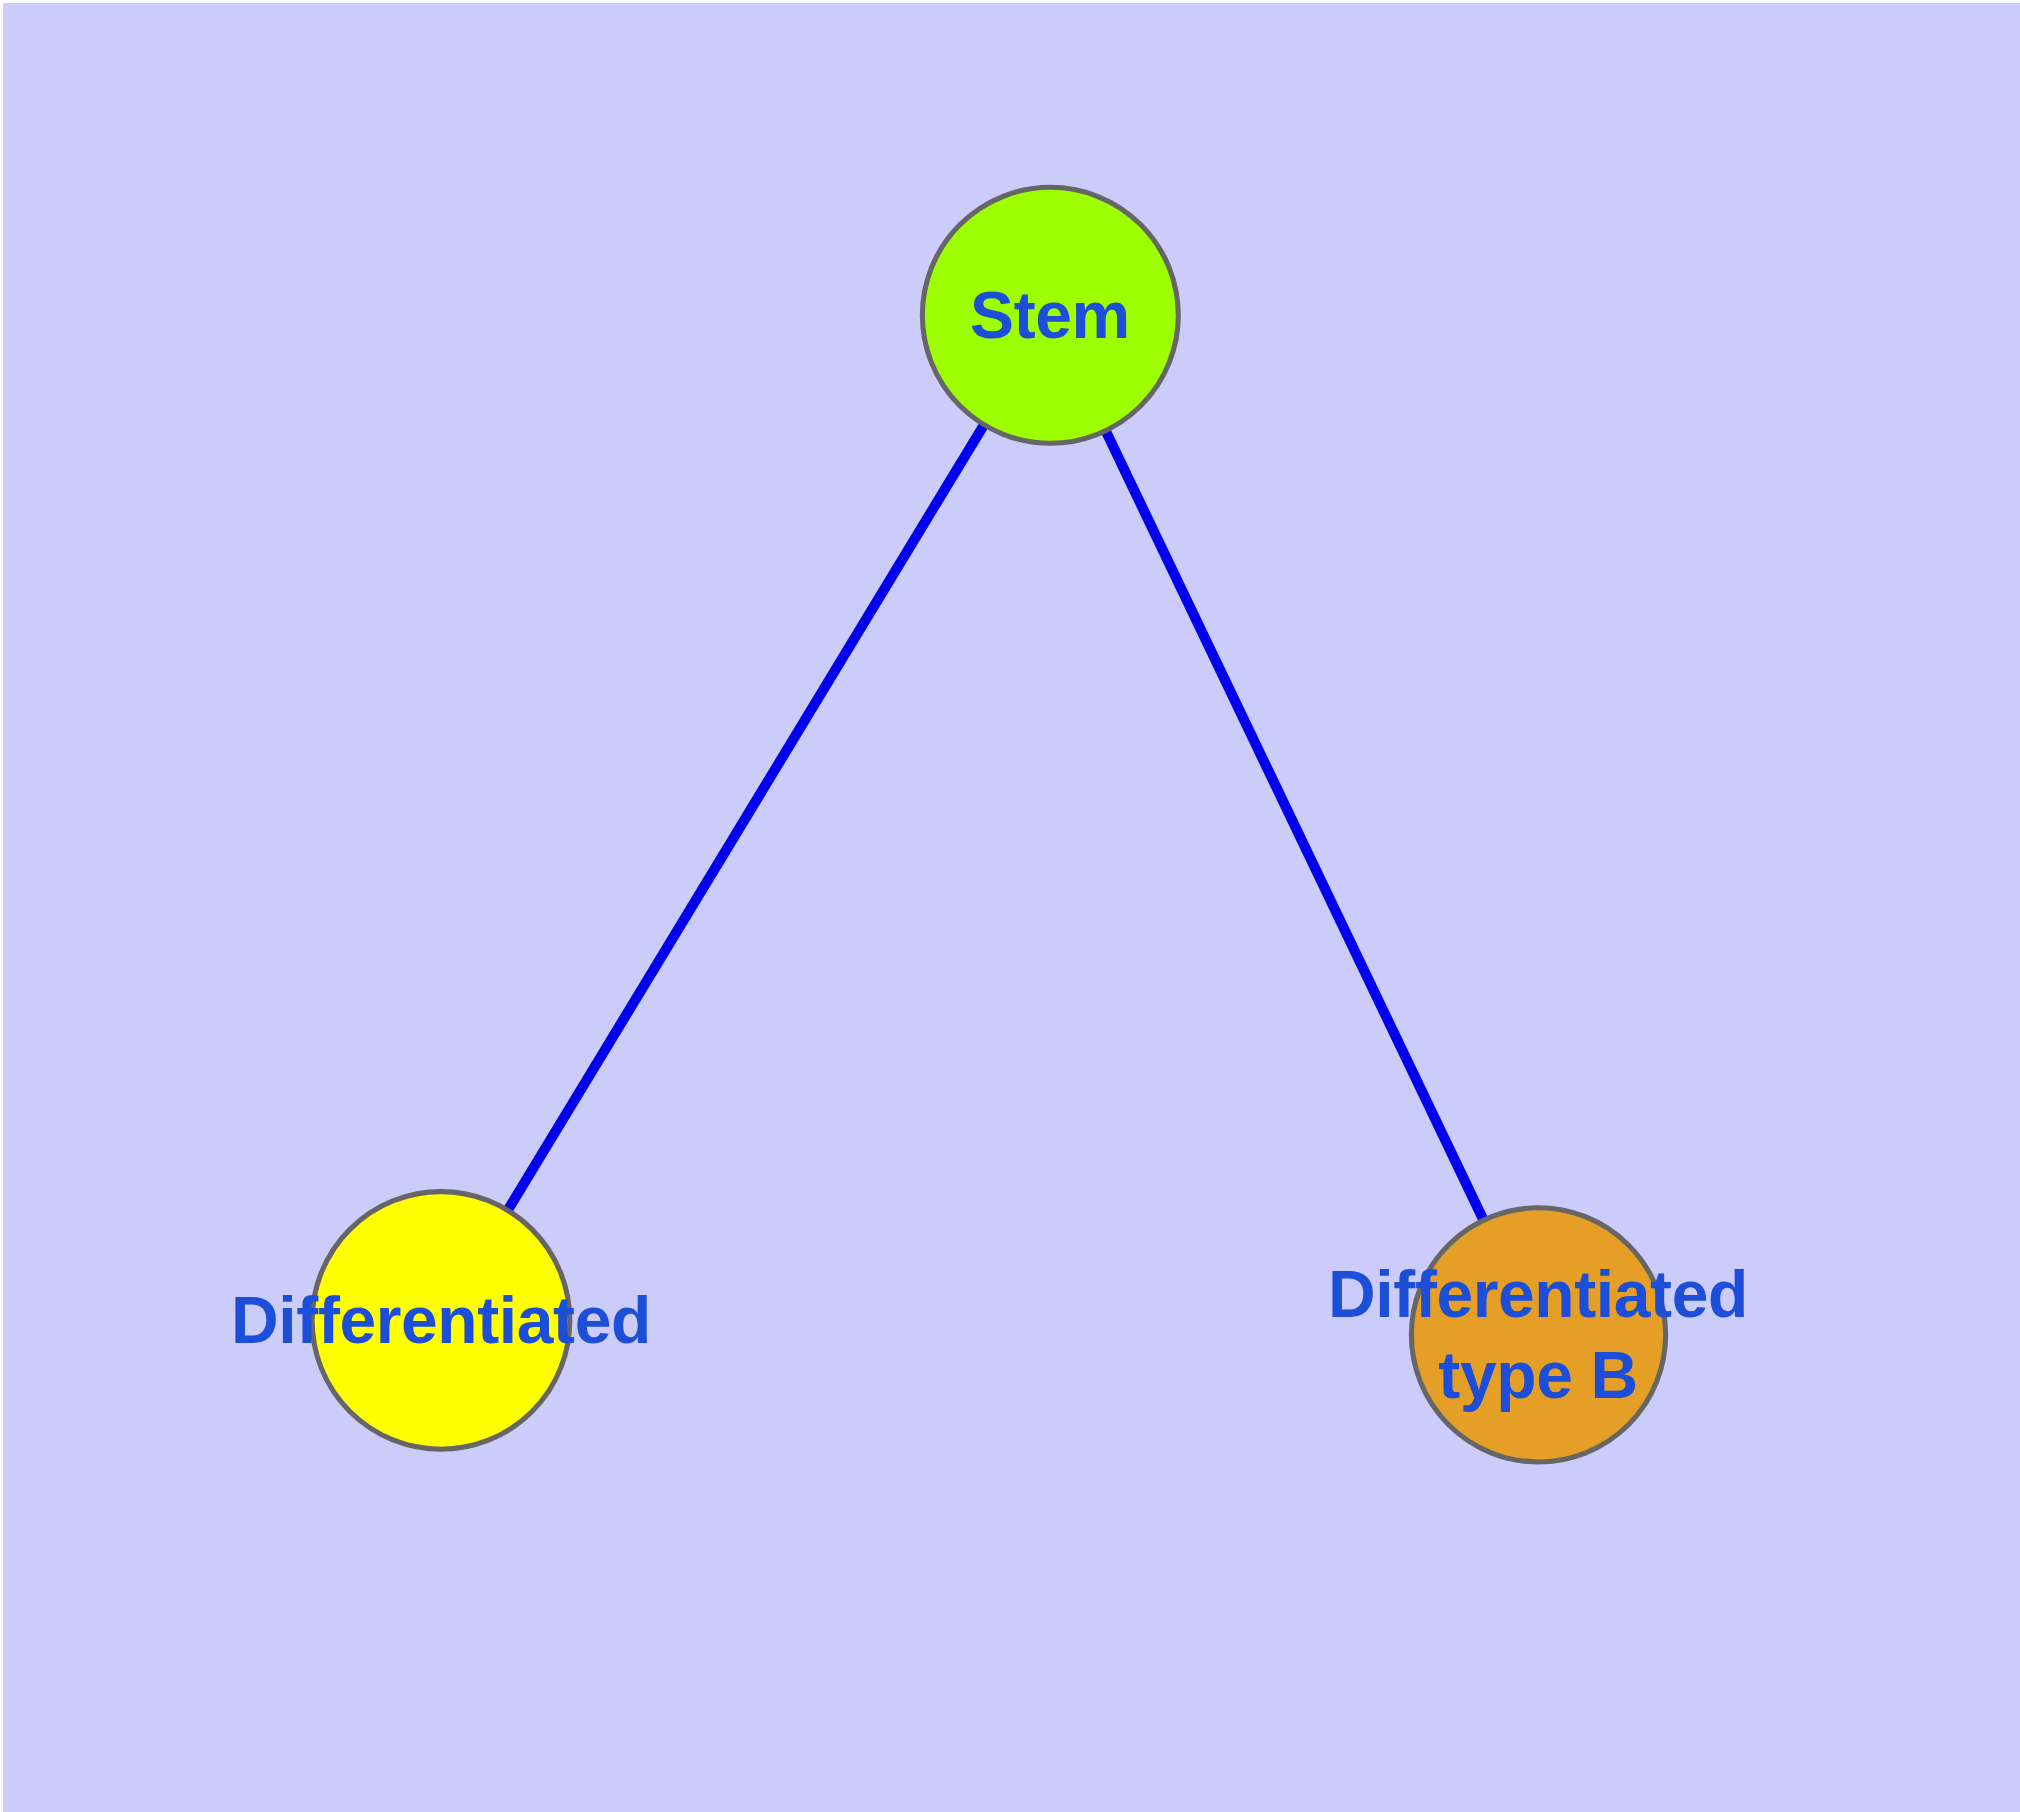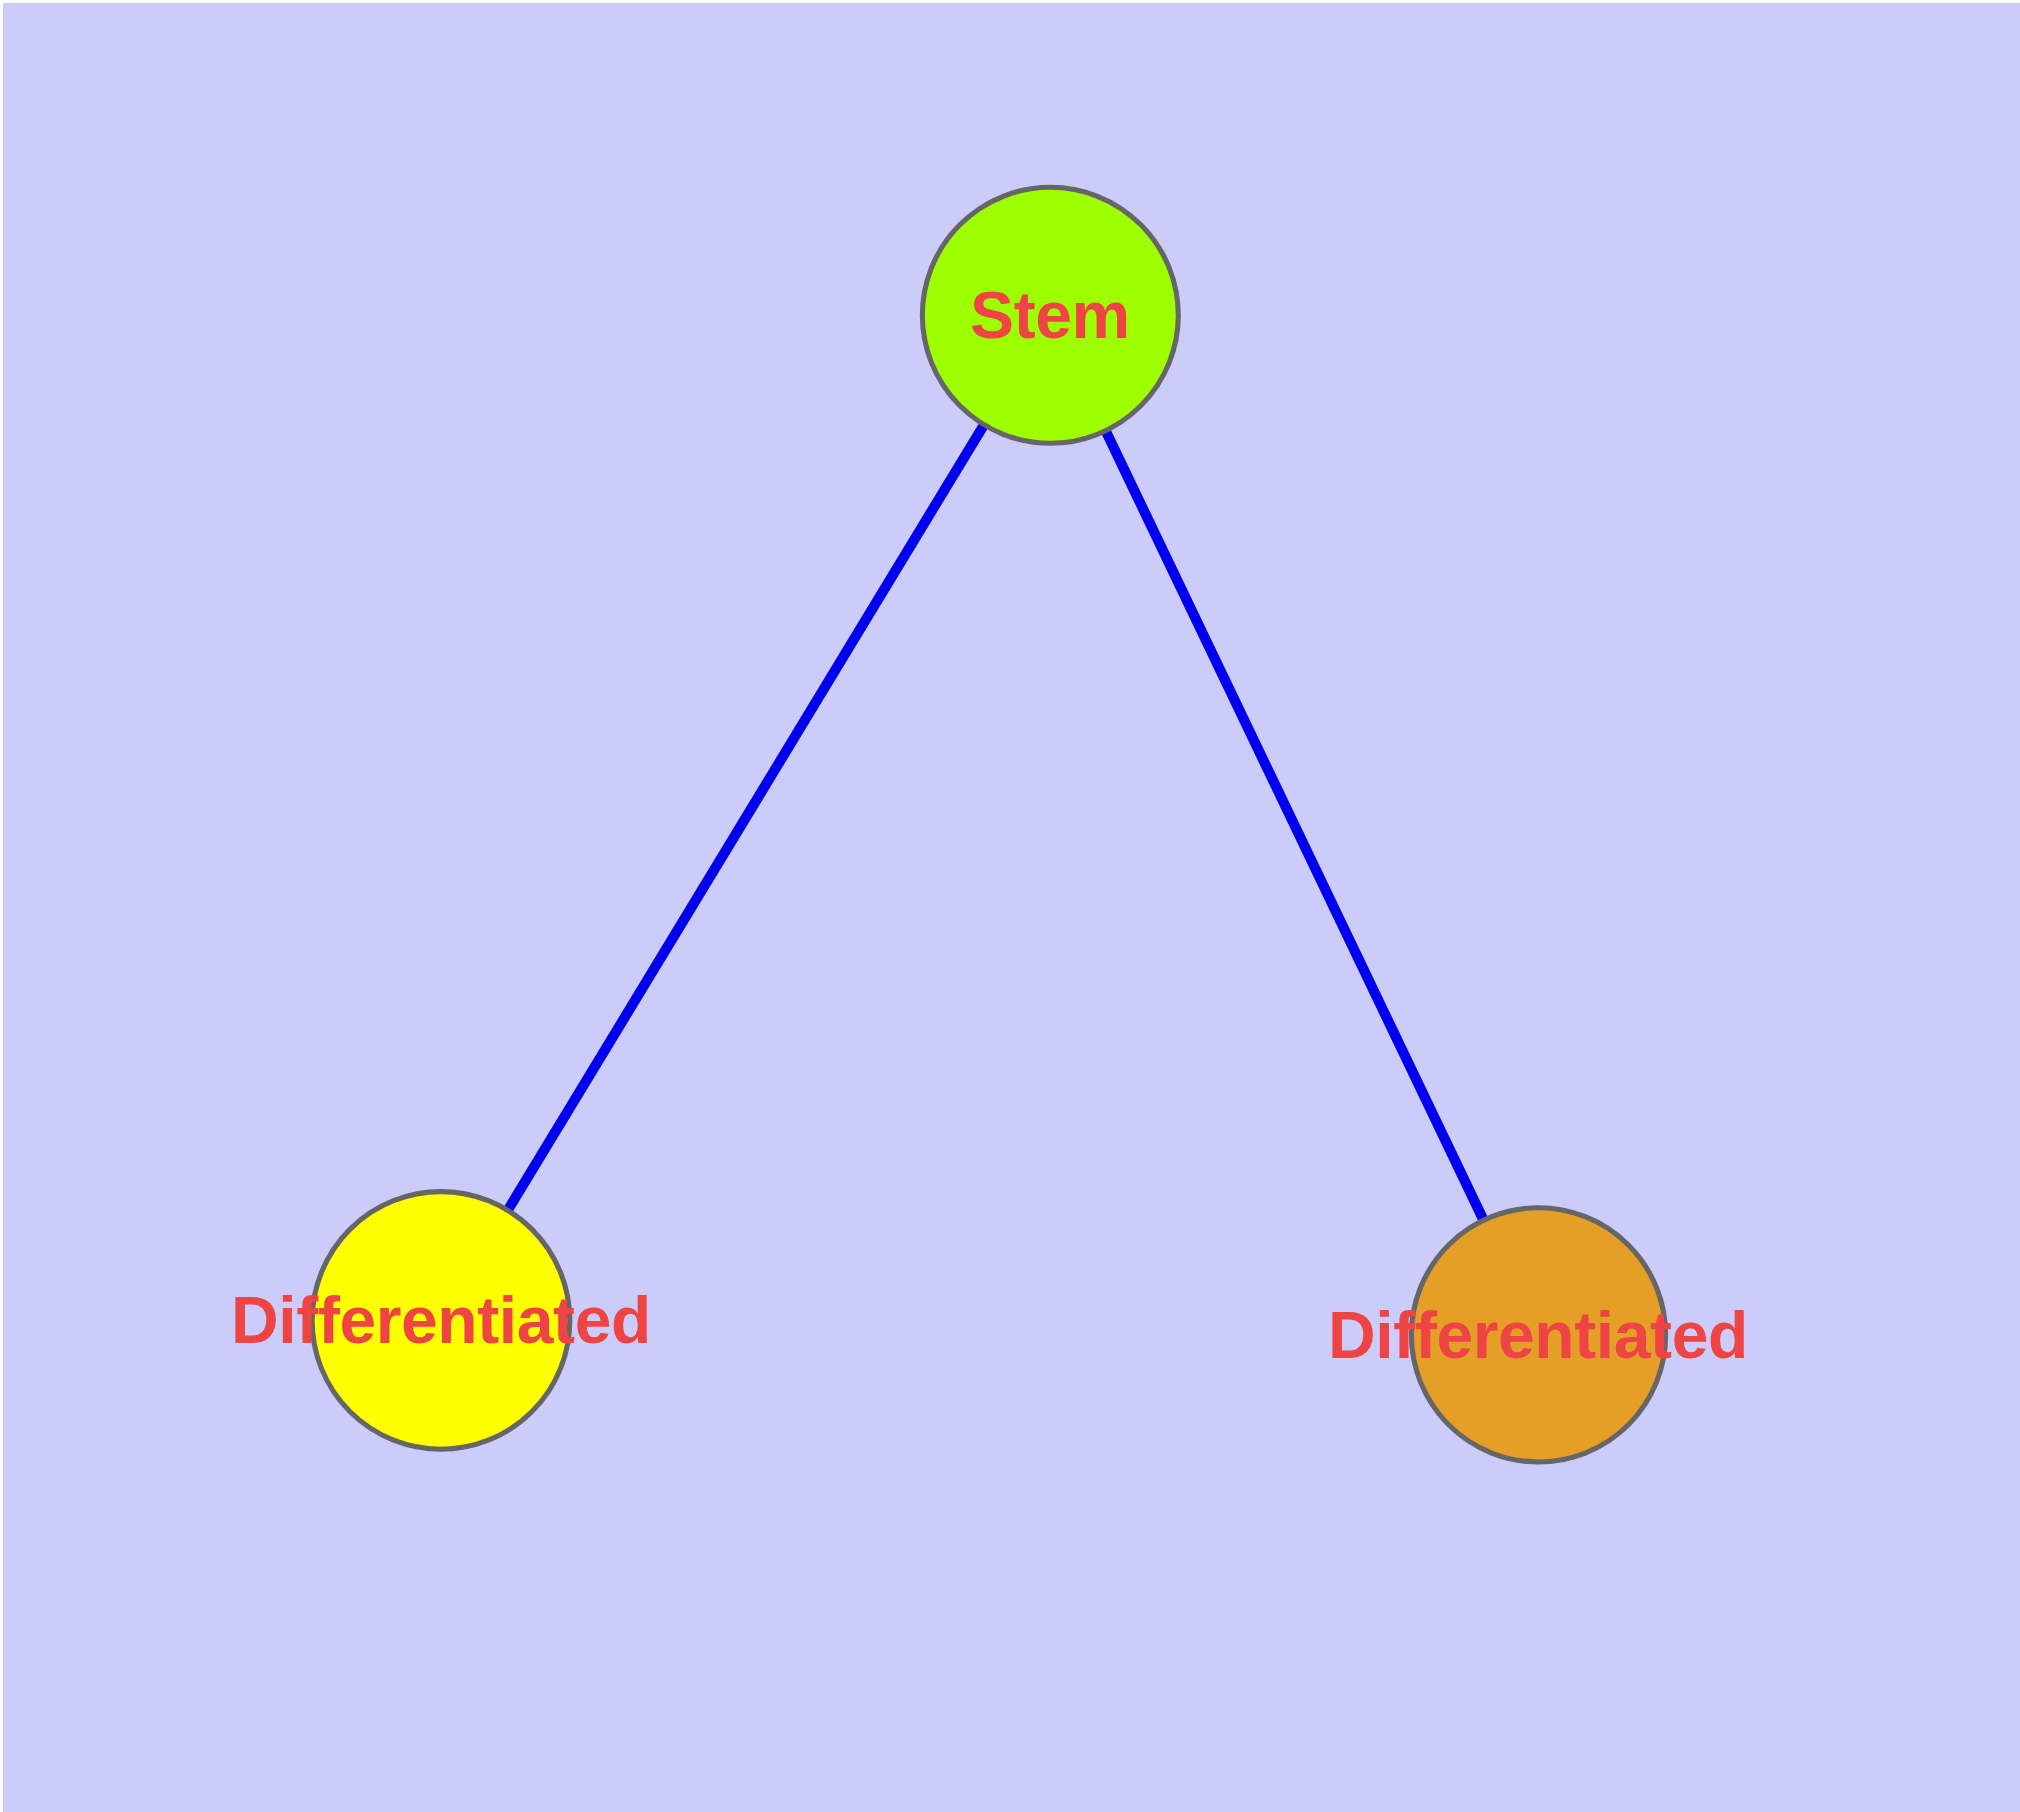--- a/index.html
+++ b/index.html
@@ -26,21 +26,21 @@
   }
   #graph-svg {
     position: absolute;
     left: 0;
     top: 0;
     width: 2021px;
     height: 1812px;
   }
   .node-label {
     position: absolute;
-    color: #ef4444;
+    color: #1d4ed8;
     font-weight: bold;
     font-size: 66px;
     line-height: 81px;
     text-align: center;
     white-space: nowrap;
     transform: translate(-50%, -50%);
     pointer-events: none;
     letter-spacing: -0.4px;
   }
 </style>
@@ -65,17 +65,18 @@
 
   <div id="label-layer">
       <div class="node-label" style="left: 1050px; top: 315px;">
         <div>Stem</div>
       </div>
       <div class="node-label" style="left: 441px; top: 1320px;">
         <div>Differentiated</div>
       </div>
       <div class="node-label" style="left: 1538px; top: 1335px;">
         <div>Differentiated</div>
+        <div>type B</div>
       </div>
     </div>
 
 </div>
 
 
 </body></html>

